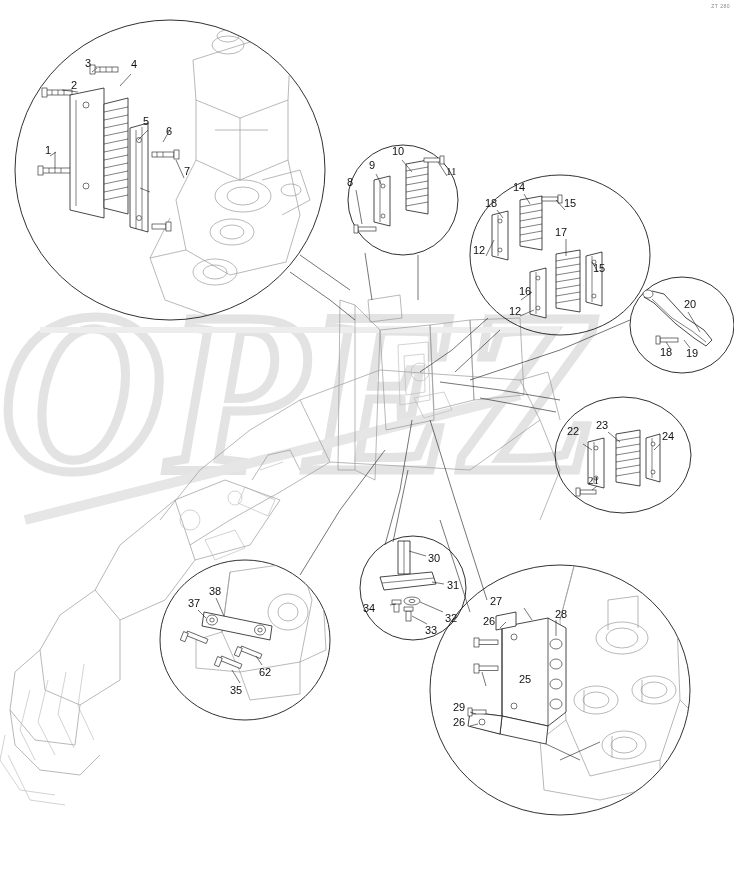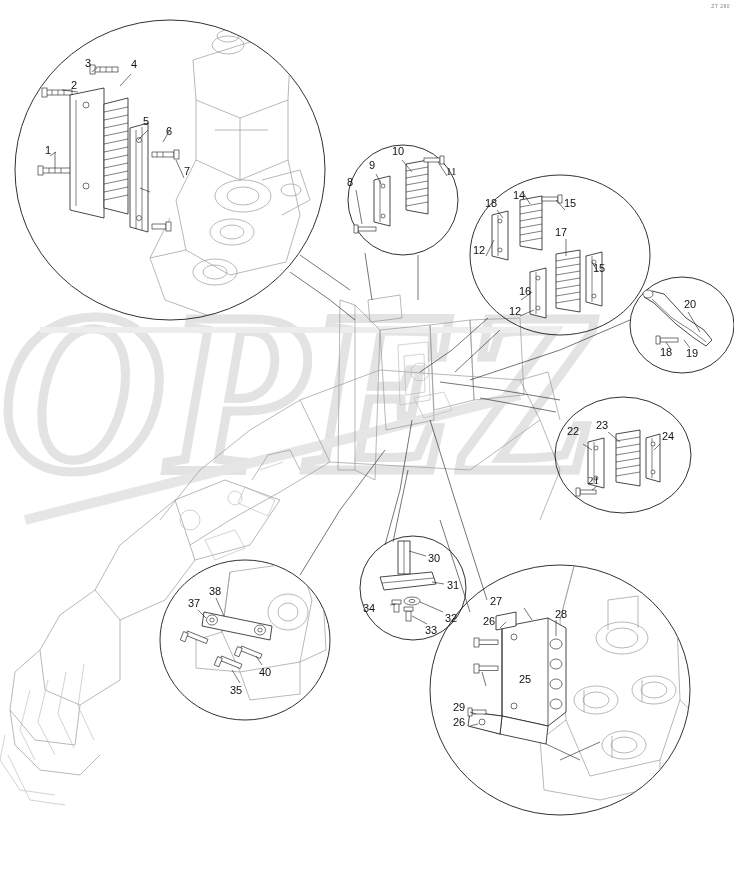--- a/index.html
+++ b/index.html
@@ -530,21 +530,21 @@
   <div class="callout" style="left:143px; top:116px;">5</div>
   <div class="callout" style="left:166px; top:126px;">6</div>
   <div class="callout" style="left:184px; top:166px;">7</div>
   <div class="callout" style="left:347px; top:177px;">8</div>
   <div class="callout" style="left:369px; top:160px;">9</div>
   <div class="callout" style="left:392px; top:146px;">10</div>
   <div class="callout" style="left:446px; top:166px;font-family:Liberation Serif, serif;">11</div>
   <div class="callout" style="left:473px; top:245px;">12</div>
   <div class="callout" style="left:509px; top:306px;">12</div>
   <div class="callout" style="left:485px; top:198px;">18</div>
-  <div class="callout" style="left:513px; top:190px;text-align:right;">14</div>
+  <div class="callout" style="left:513px; top:182px;text-align:right;">14</div>
   <div class="callout" style="left:564px; top:198px;">15</div>
   <div class="callout" style="left:593px; top:263px;">15</div>
   <div class="callout" style="left:519px; top:286px;">16</div>
   <div class="callout" style="left:555px; top:227px;">17</div>
   <div class="callout" style="left:660px; top:347px;">18</div>
   <div class="callout" style="left:686px; top:348px;">19</div>
   <div class="callout" style="left:684px; top:299px;">20</div>
   <div class="callout" style="left:588px; top:475px;font-family:Liberation Serif, serif;">21</div>
   <div class="callout" style="left:567px; top:426px;">22</div>
   <div class="callout" style="left:596px; top:420px;">23</div>
@@ -554,18 +554,18 @@
   <div class="callout" style="left:453px; top:717px;">26</div>
   <div class="callout" style="left:490px; top:596px;">27</div>
   <div class="callout" style="left:555px; top:609px;">28</div>
   <div class="callout" style="left:453px; top:702px;">29</div>
   <div class="callout" style="left:428px; top:553px;">30</div>
   <div class="callout" style="left:447px; top:580px;">31</div>
   <div class="callout" style="left:445px; top:613px;">32</div>
   <div class="callout" style="left:425px; top:625px;">33</div>
   <div class="callout" style="left:363px; top:603px;">34</div>
   <div class="callout" style="left:230px; top:685px;">35</div>
-  <div class="callout" style="left:259px; top:667px;">40</div>
+  <div class="callout" style="left:259px; top:667px;">62</div>
   <div class="callout" style="left:188px; top:598px;">37</div>
   <div class="callout" style="left:209px; top:586px;">38</div>
 
   <div class="corner-mark">ZT 280</div>
 </div>
 
 </body></html>

